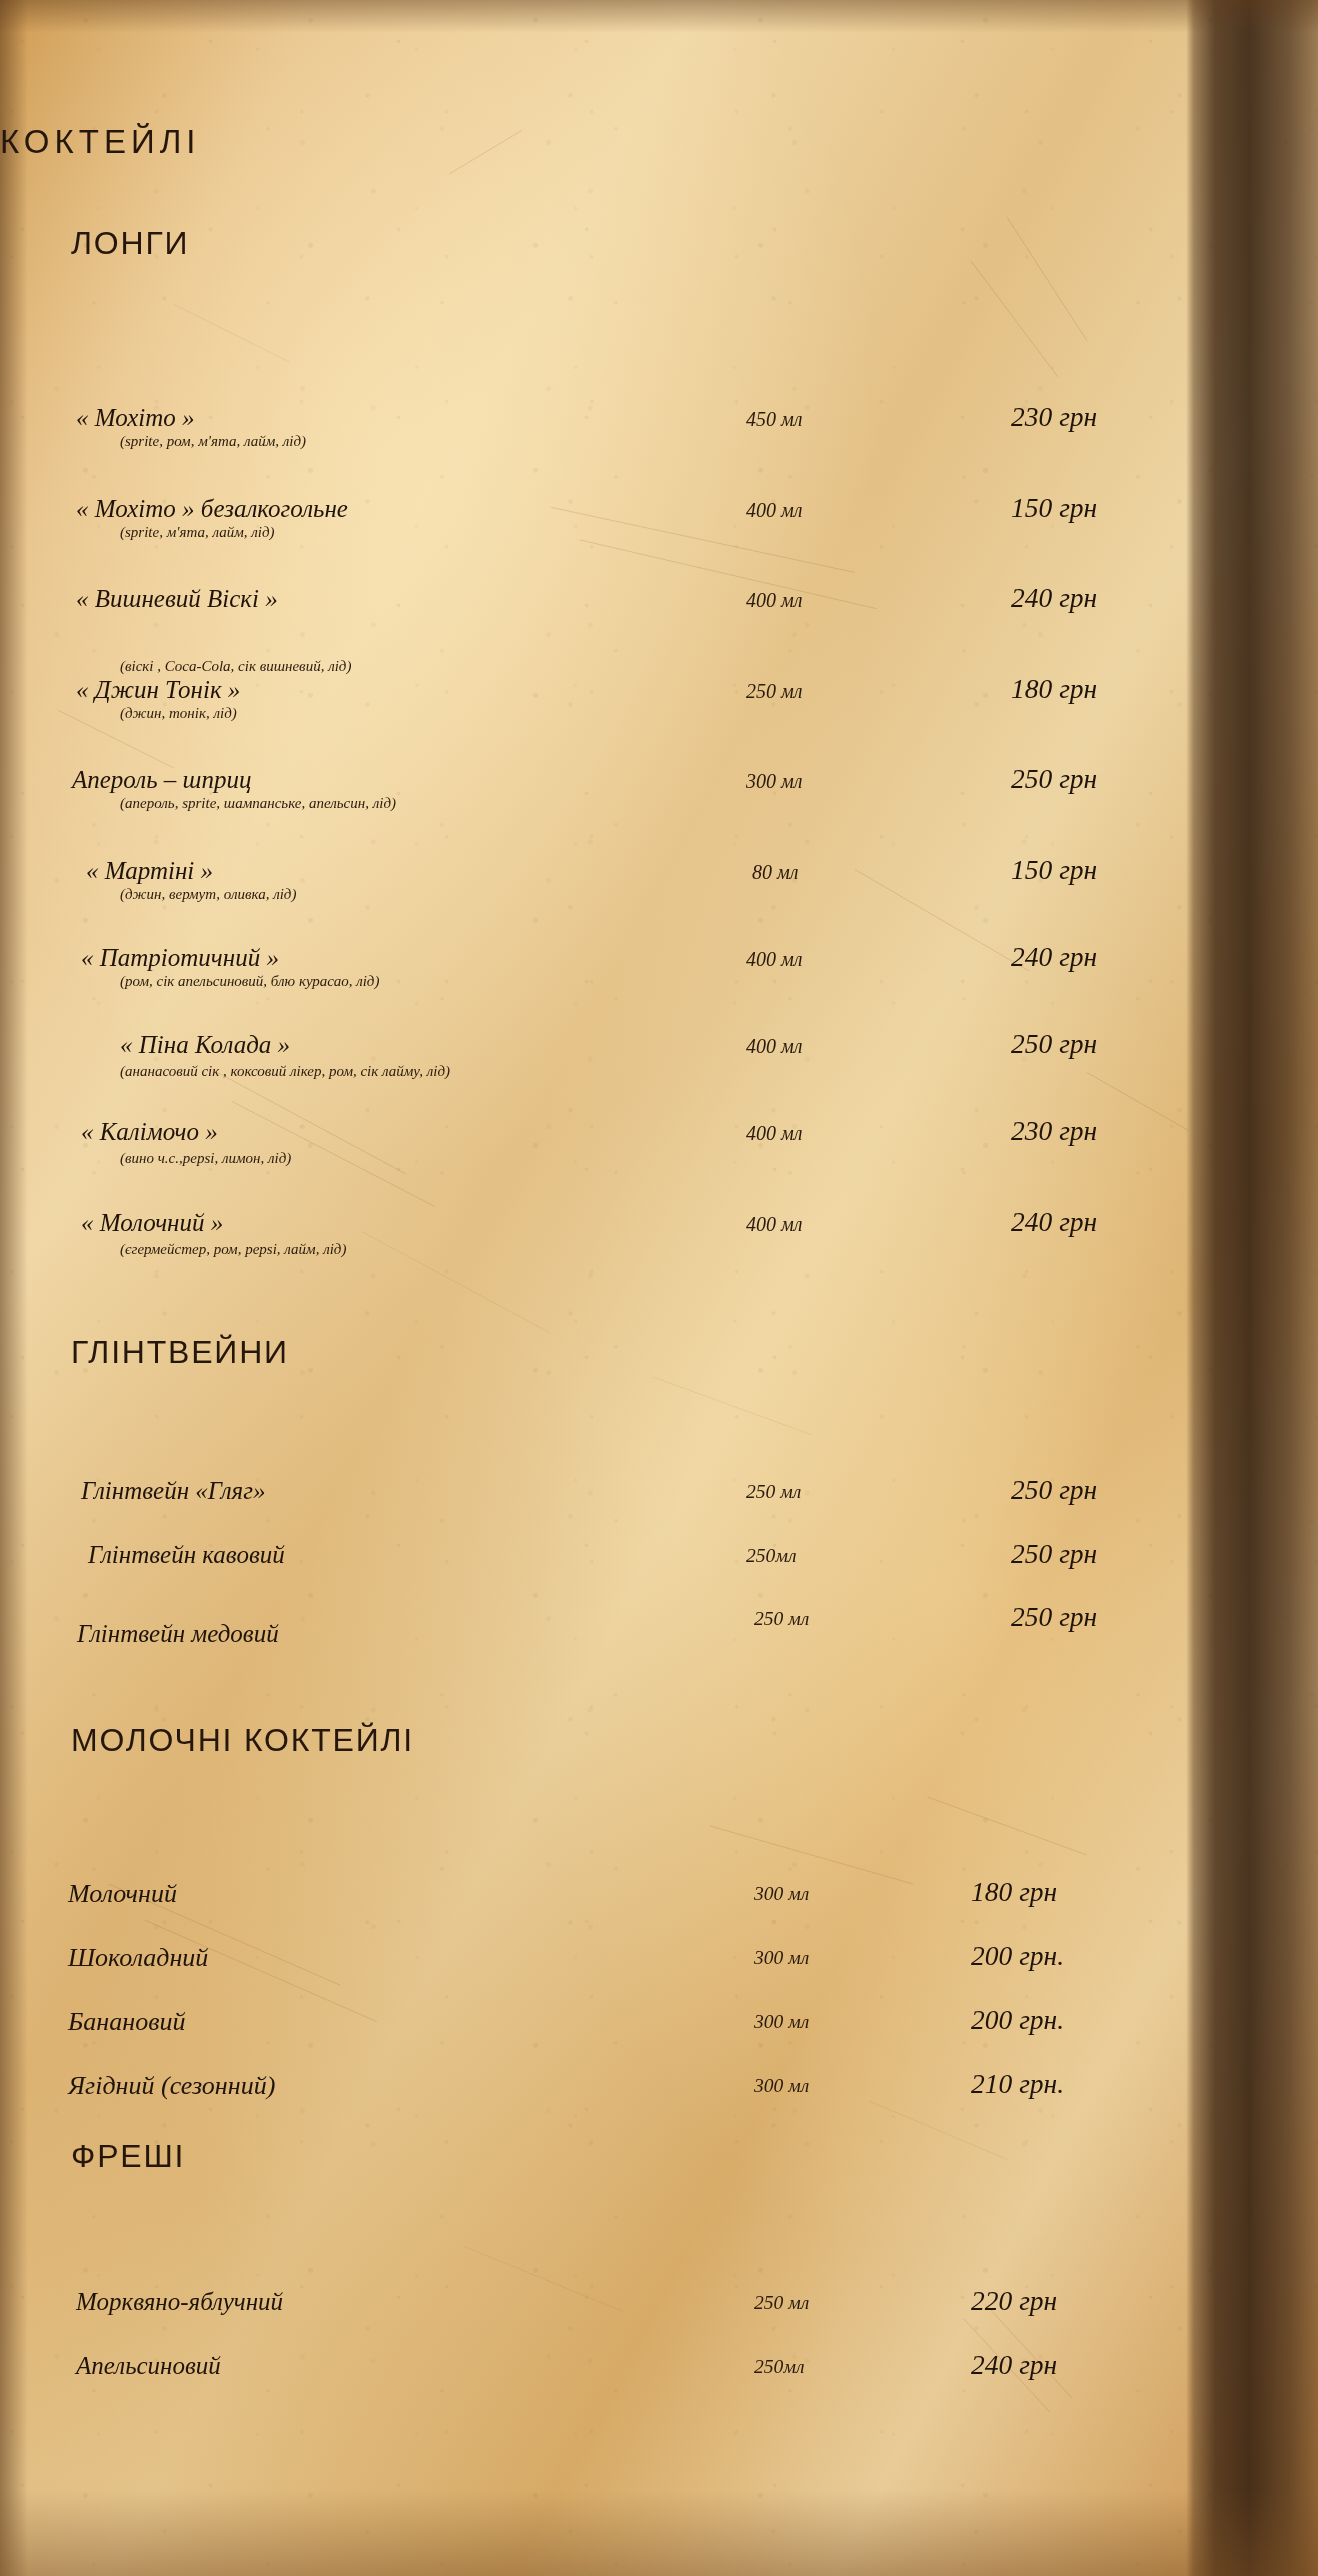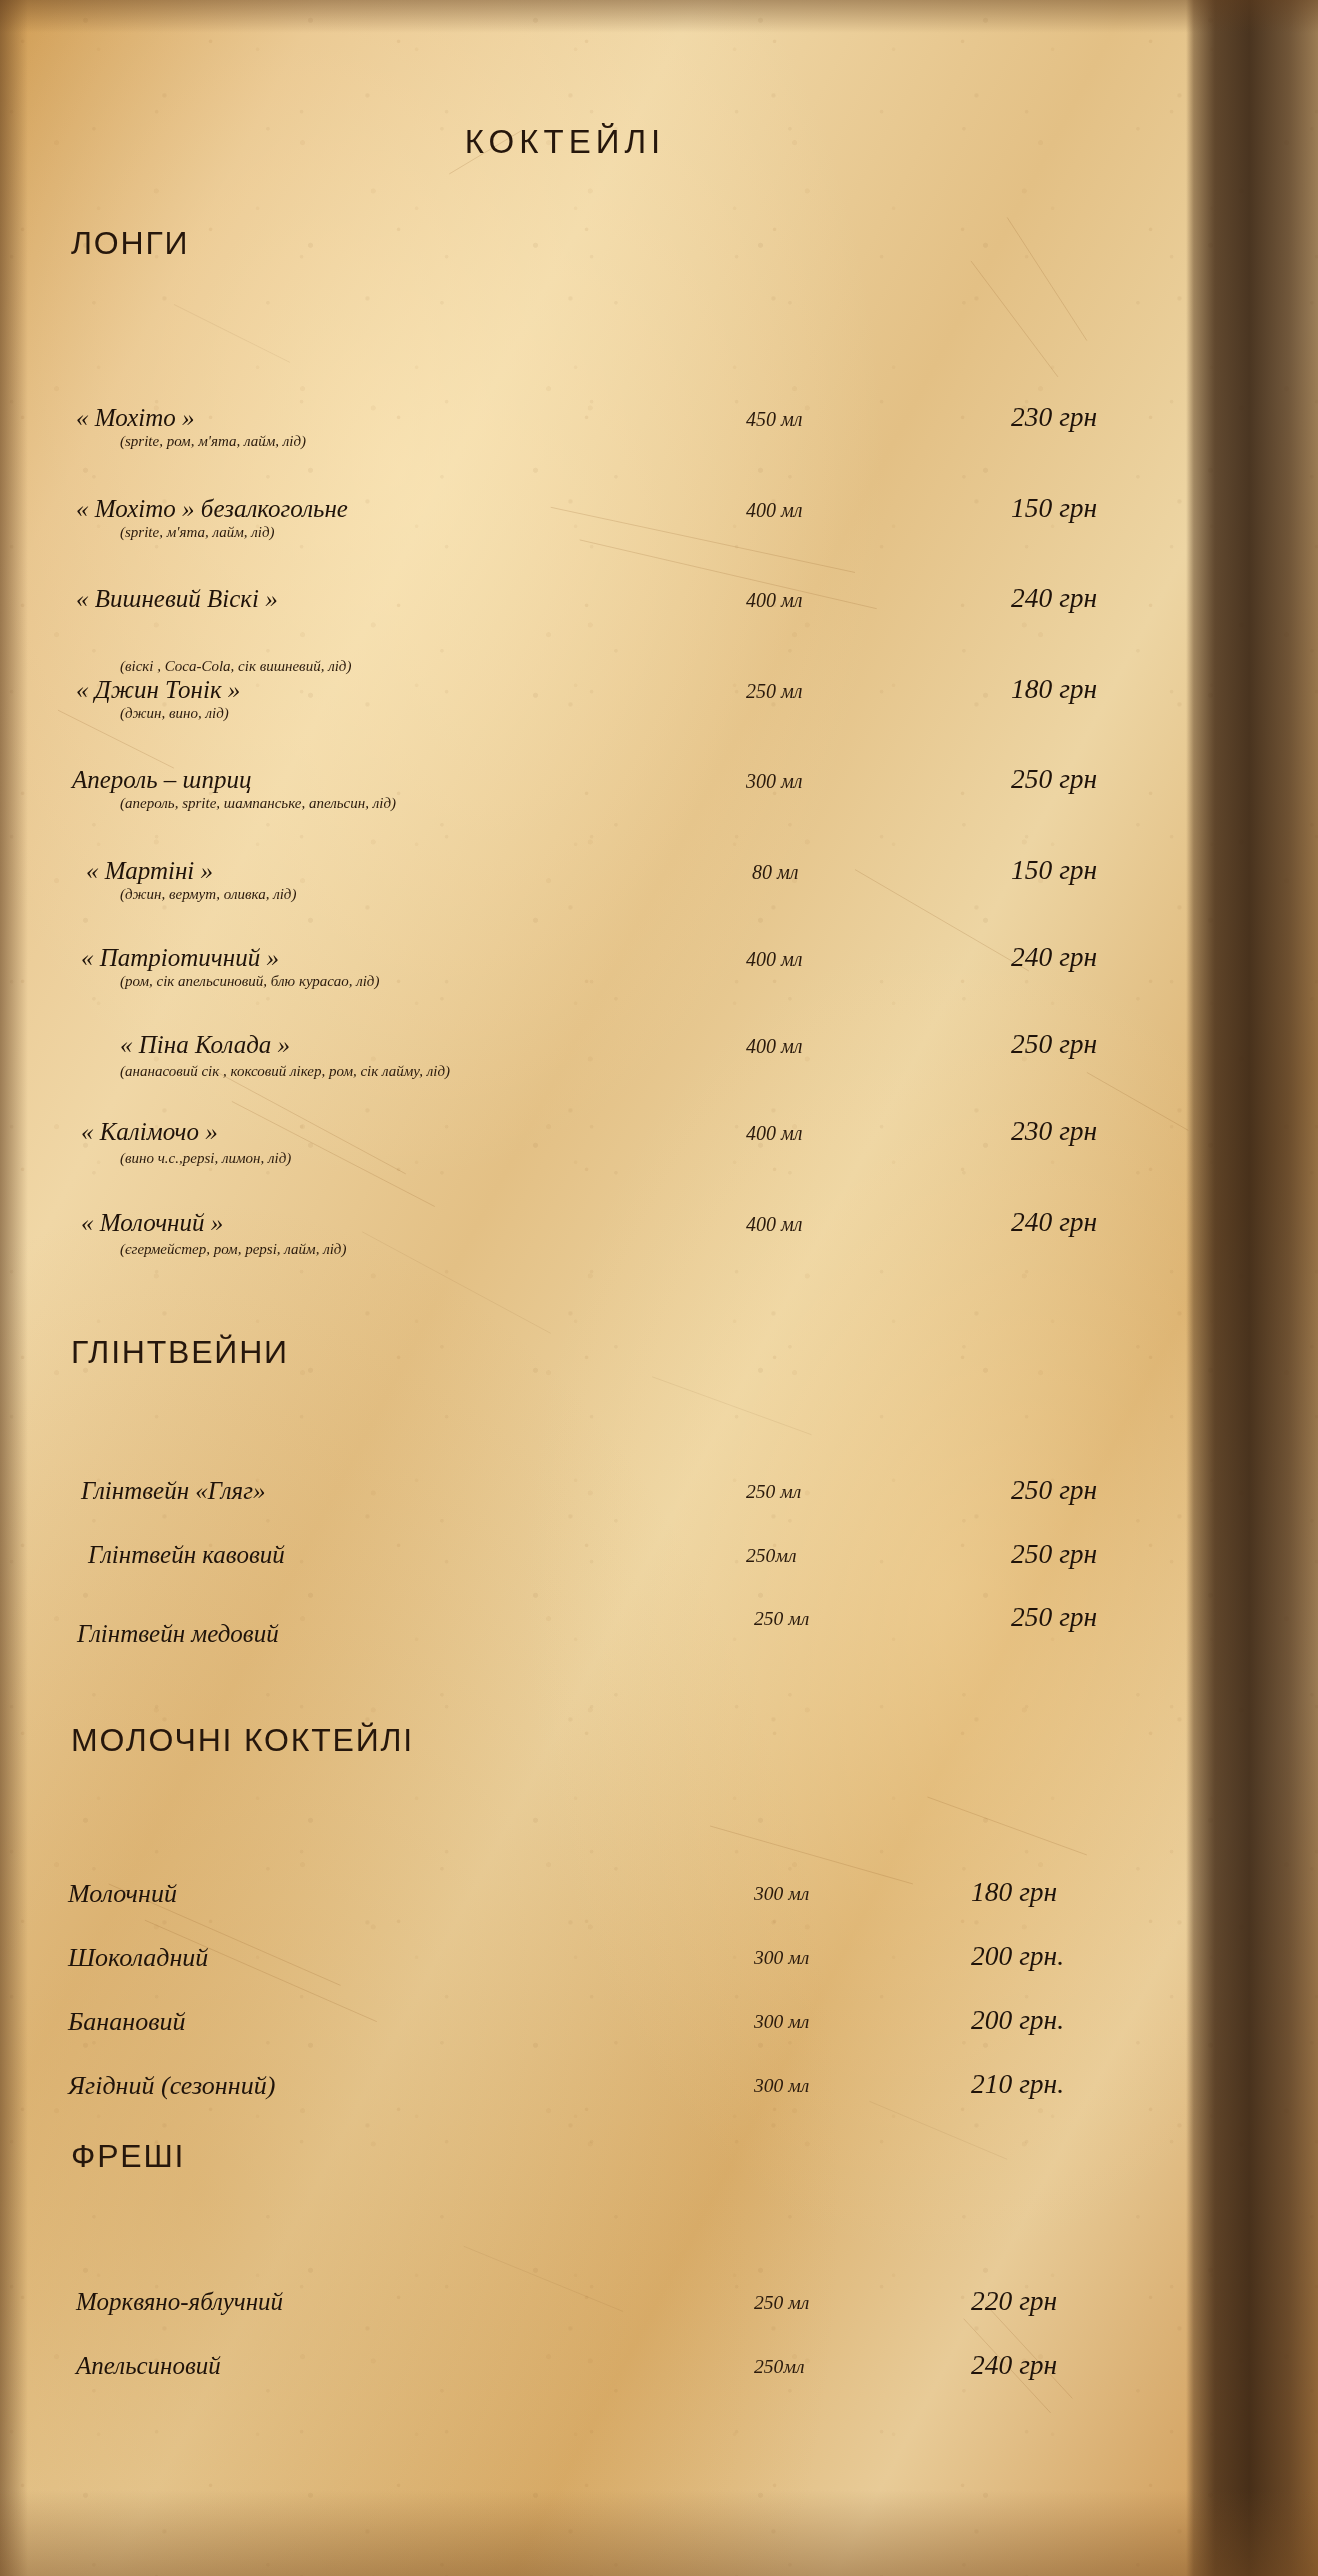--- a/index.html
+++ b/index.html
@@ -90,21 +90,21 @@
     position: absolute;
     inset: 0;
     padding: 0;
   }
 
   .doc-title {
     position: absolute;
     top: 123px;
     left: 0;
     width: 1130px;
-    text-align: center;
+    text-align: left;
     font-family: "Liberation Sans", sans-serif;
     font-size: 33px;
     letter-spacing: 5px;
     color: #26170c;
     font-weight: 400;
   }
 
   .section {
     position: absolute;
     left: 0;
@@ -241,21 +241,21 @@
 
         <div class="row" style="top: 304px;">
           <span class="name">« Вишневий Віскі »</span>
           <span class="desc" style="top:29px;margin-top:44px;">(віскі , Coca-Cola, сік  вишневий, лід)</span>
           <span class="vol" style="top:4.3px;">400 мл</span>
           <span class="price" style="top:-2.9px;">240  грн</span>
         </div>
 
         <div class="row" style="top: 395px;">
           <span class="name">« Джин Тонік »</span>
-          <span class="desc" style="top:29px;">(джин, вино, лід)</span>
+          <span class="desc" style="top:29px;">(джин, тонік, лід)</span>
           <span class="vol" style="top:4.3px;">250 мл</span>
           <span class="price" style="top:-2.9px;">180 грн</span>
         </div>
 
         <div class="row" style="top: 485px;">
           <span class="name" style="left:72px;">Апероль – шприц</span>
           <span class="desc" style="top:29px;">(апероль, sprite, шампанське, апельсин, лід)</span>
           <span class="vol" style="top:4.3px;">300 мл</span>
           <span class="price" style="top:-2.9px;">250 грн</span>
         </div>

